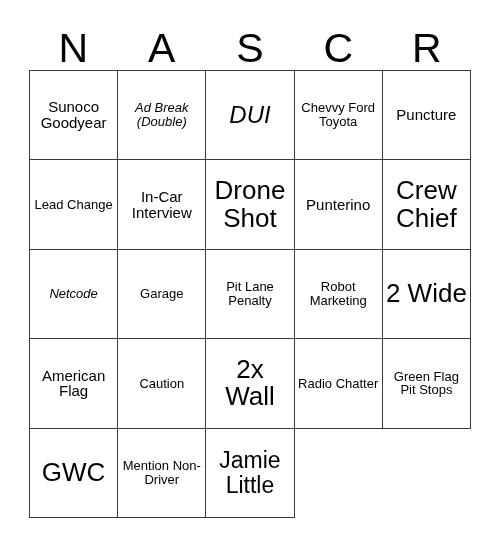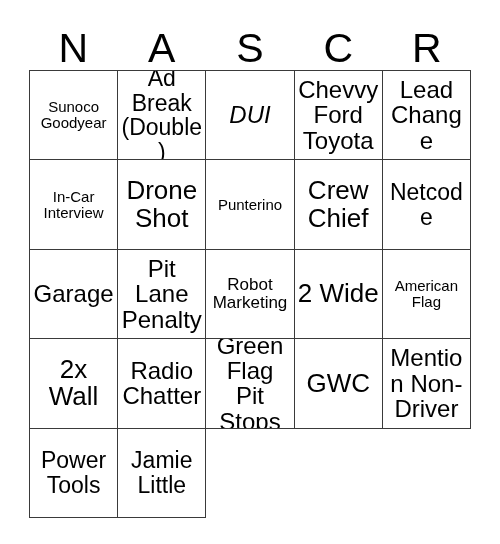--- a/index.html
+++ b/index.html
@@ -73,24 +73,24 @@
     width: 100%;
     text-align: center;
     line-height: 1.06;
     word-wrap: break-word;
     color: #000000;
   }
   
   .fs-xxl .cell-text { font-size: 24px; font-style: italic; }
   .fs-xl  .cell-text { font-size: 26px; }
   .fs-lg  .cell-text { font-size: 23px; }
-  .fs-md  .cell-text { font-size: 24px; }
-  .fs-sm  .cell-text { font-size: 23px; }
+  .fs-md  .cell-text { font-size: 13px; }
+  .fs-sm  .cell-text { font-size: 13px; font-style: italic; }
   .fs-xs  .cell-text { font-size: 15px; }
-  .fs-xxs .cell-text { font-size: 17px; }
+  .fs-xxs .cell-text { font-size: 13px; }
 </style>
 </head>
 <body>
 
 <div id="card">
 
   <div id="header-row">
       <div class="header-letter">N</div>
       <div class="header-letter">A</div>
       <div class="header-letter">S</div>
@@ -103,20 +103,23 @@
         <span class="cell-text">Sunoco Goodyear</span>
       </div>
       <div class="cell fs-sm">
         <span class="cell-text">Ad Break (Double)</span>
       </div>
       <div class="cell fs-xxl">
         <span class="cell-text">DUI</span>
       </div>
       <div class="cell fs-md">
         <span class="cell-text">Chevvy Ford Toyota</span>
+      </div>
+      <div class="cell fs-xs">
+        <span class="cell-text">Puncture</span>
       </div>
       <div class="cell fs-md">
         <span class="cell-text">Lead Change</span>
       </div>
       <div class="cell fs-xs">
         <span class="cell-text">In-Car Interview</span>
       </div>
       <div class="cell fs-xl">
         <span class="cell-text">Drone Shot</span>
       </div>
@@ -137,36 +140,36 @@
       </div>
       <div class="cell fs-xxs">
         <span class="cell-text">Robot Marketing</span>
       </div>
       <div class="cell fs-xl">
         <span class="cell-text">2 Wide</span>
       </div>
       <div class="cell fs-xs">
         <span class="cell-text">American Flag</span>
       </div>
+      <div class="cell fs-md">
+        <span class="cell-text">Caution</span>
+      </div>
       <div class="cell fs-xl">
         <span class="cell-text">2x Wall</span>
       </div>
       <div class="cell fs-md">
         <span class="cell-text">Radio Chatter</span>
       </div>
       <div class="cell fs-md">
         <span class="cell-text">Green Flag Pit Stops</span>
       </div>
       <div class="cell fs-xl">
         <span class="cell-text">GWC</span>
       </div>
       <div class="cell fs-md">
         <span class="cell-text">Mention Non-Driver</span>
       </div>
       <div class="cell fs-lg">
-        <span class="cell-text">Power Tools</span>
-      </div>
-      <div class="cell fs-lg">
         <span class="cell-text">Jamie Little</span>
       </div>
     </div>
 
 </div>
 
 </body></html>

